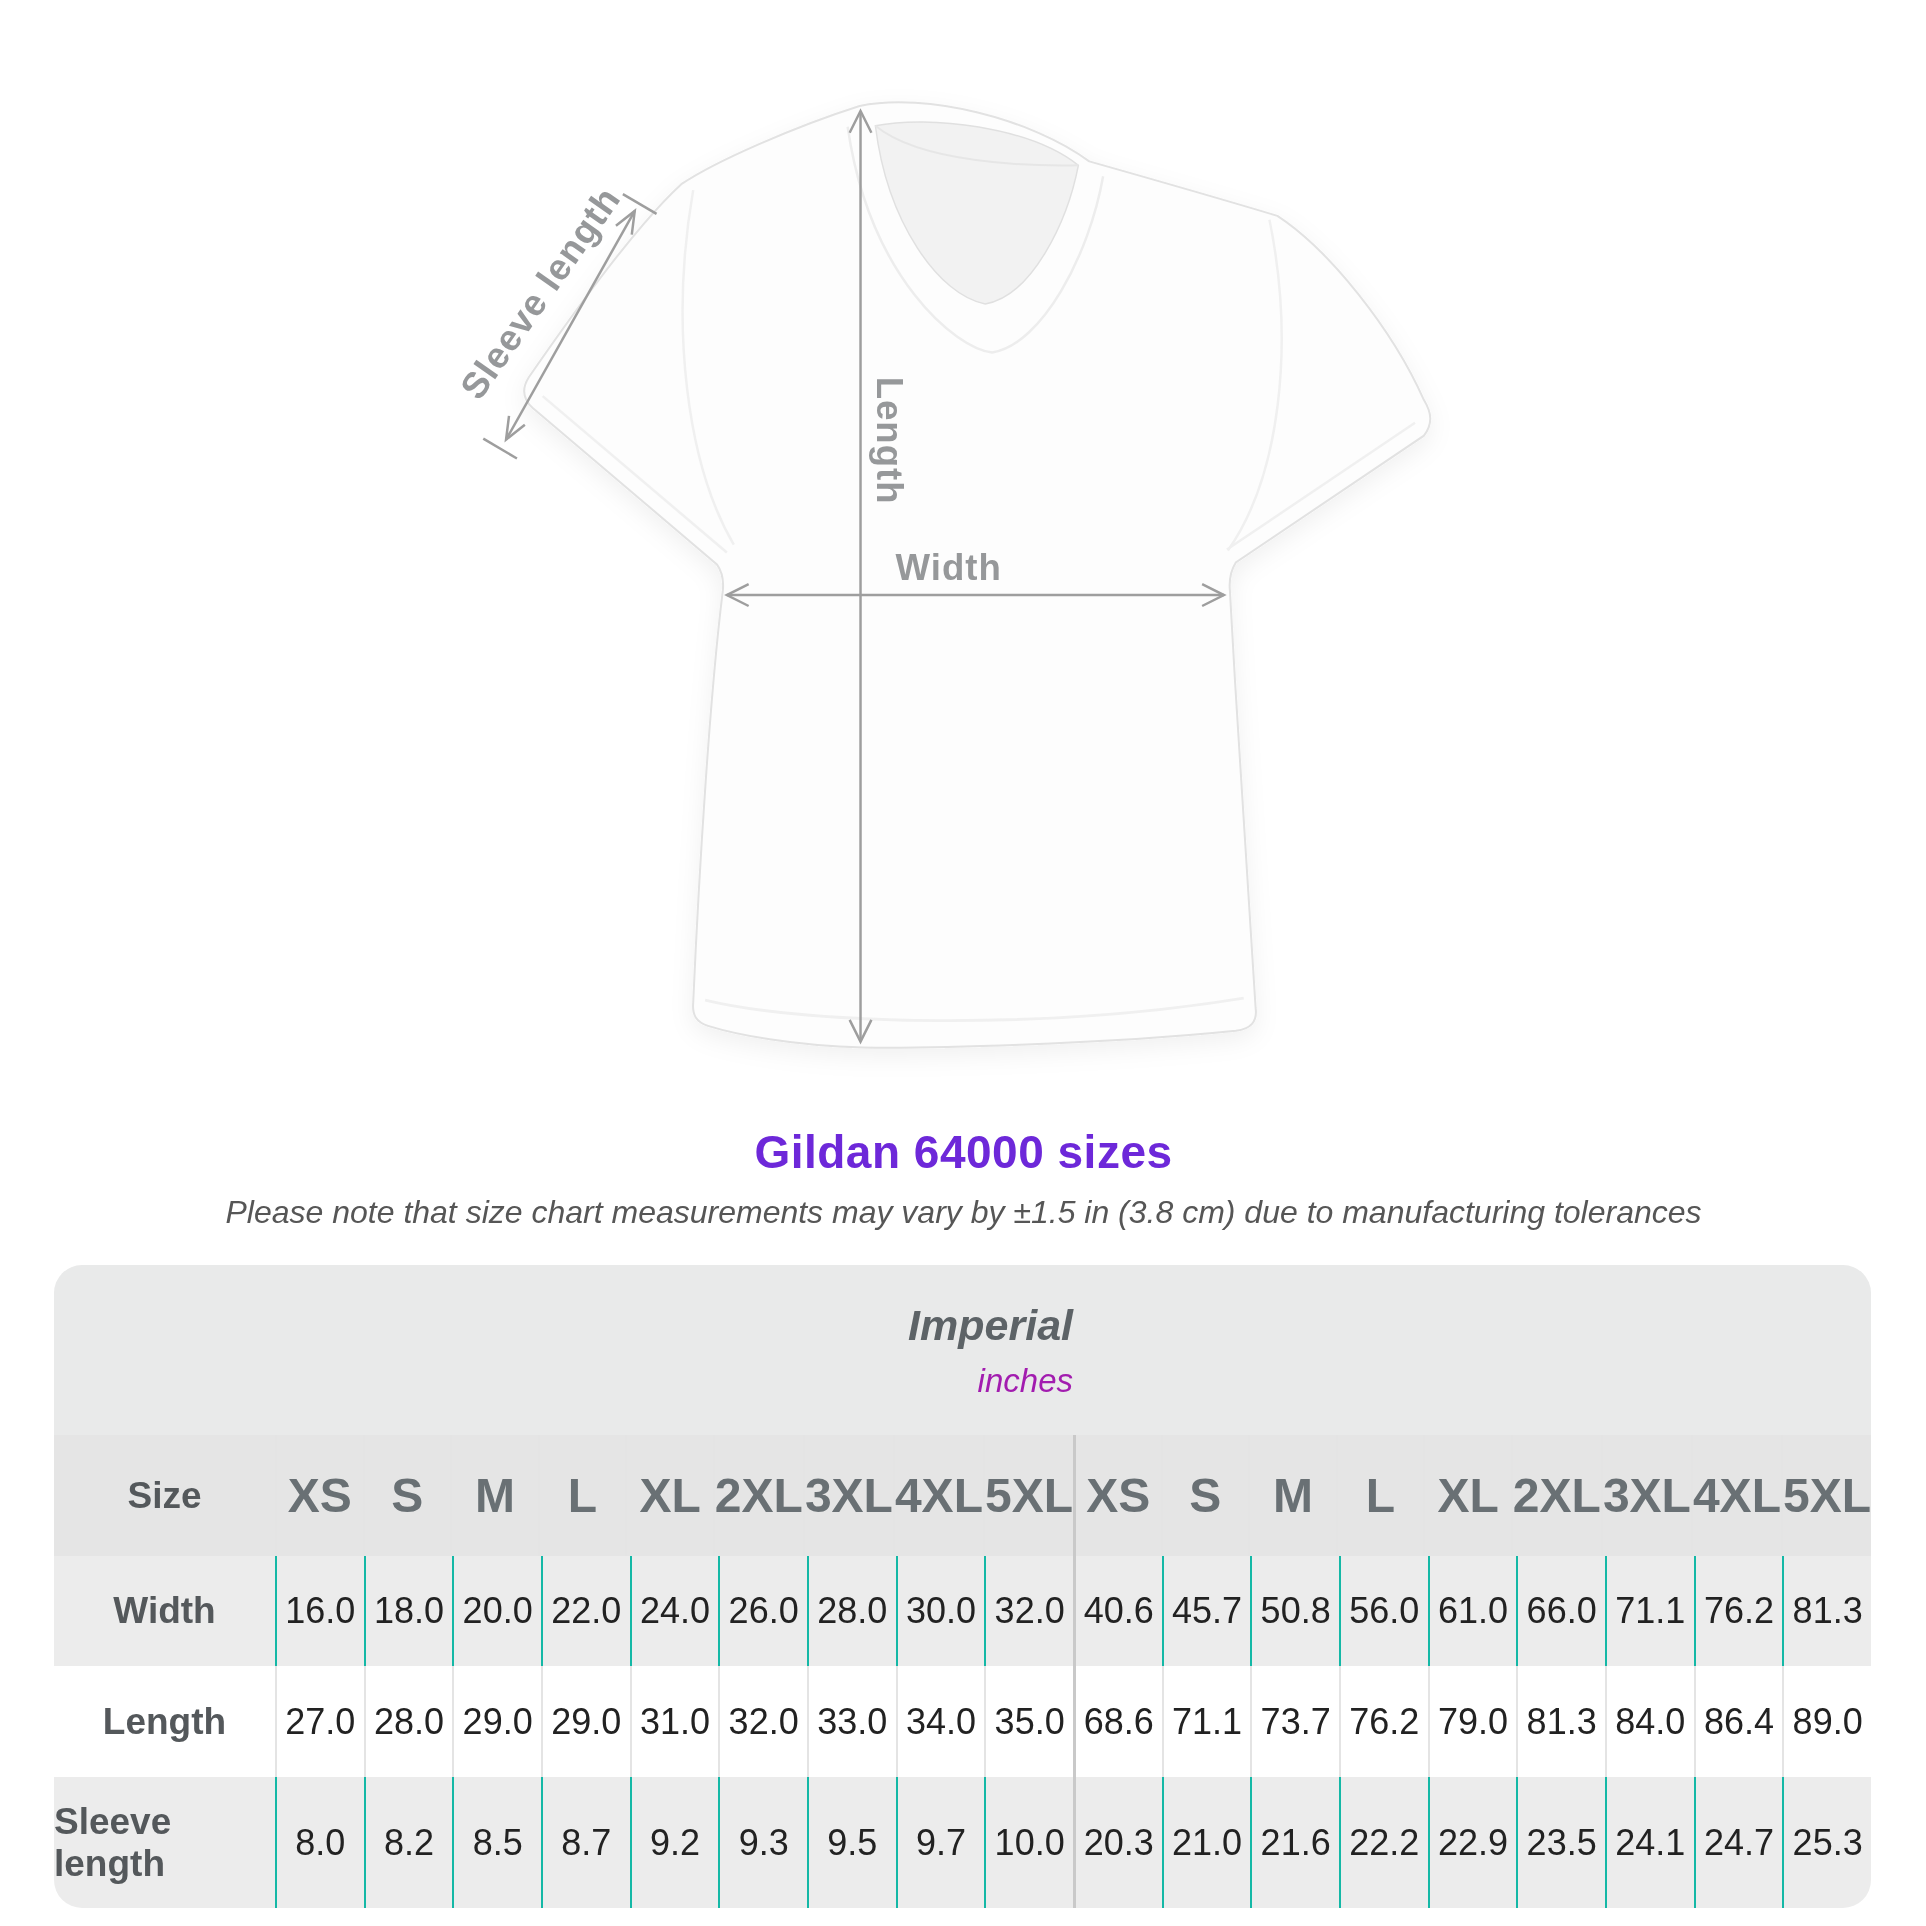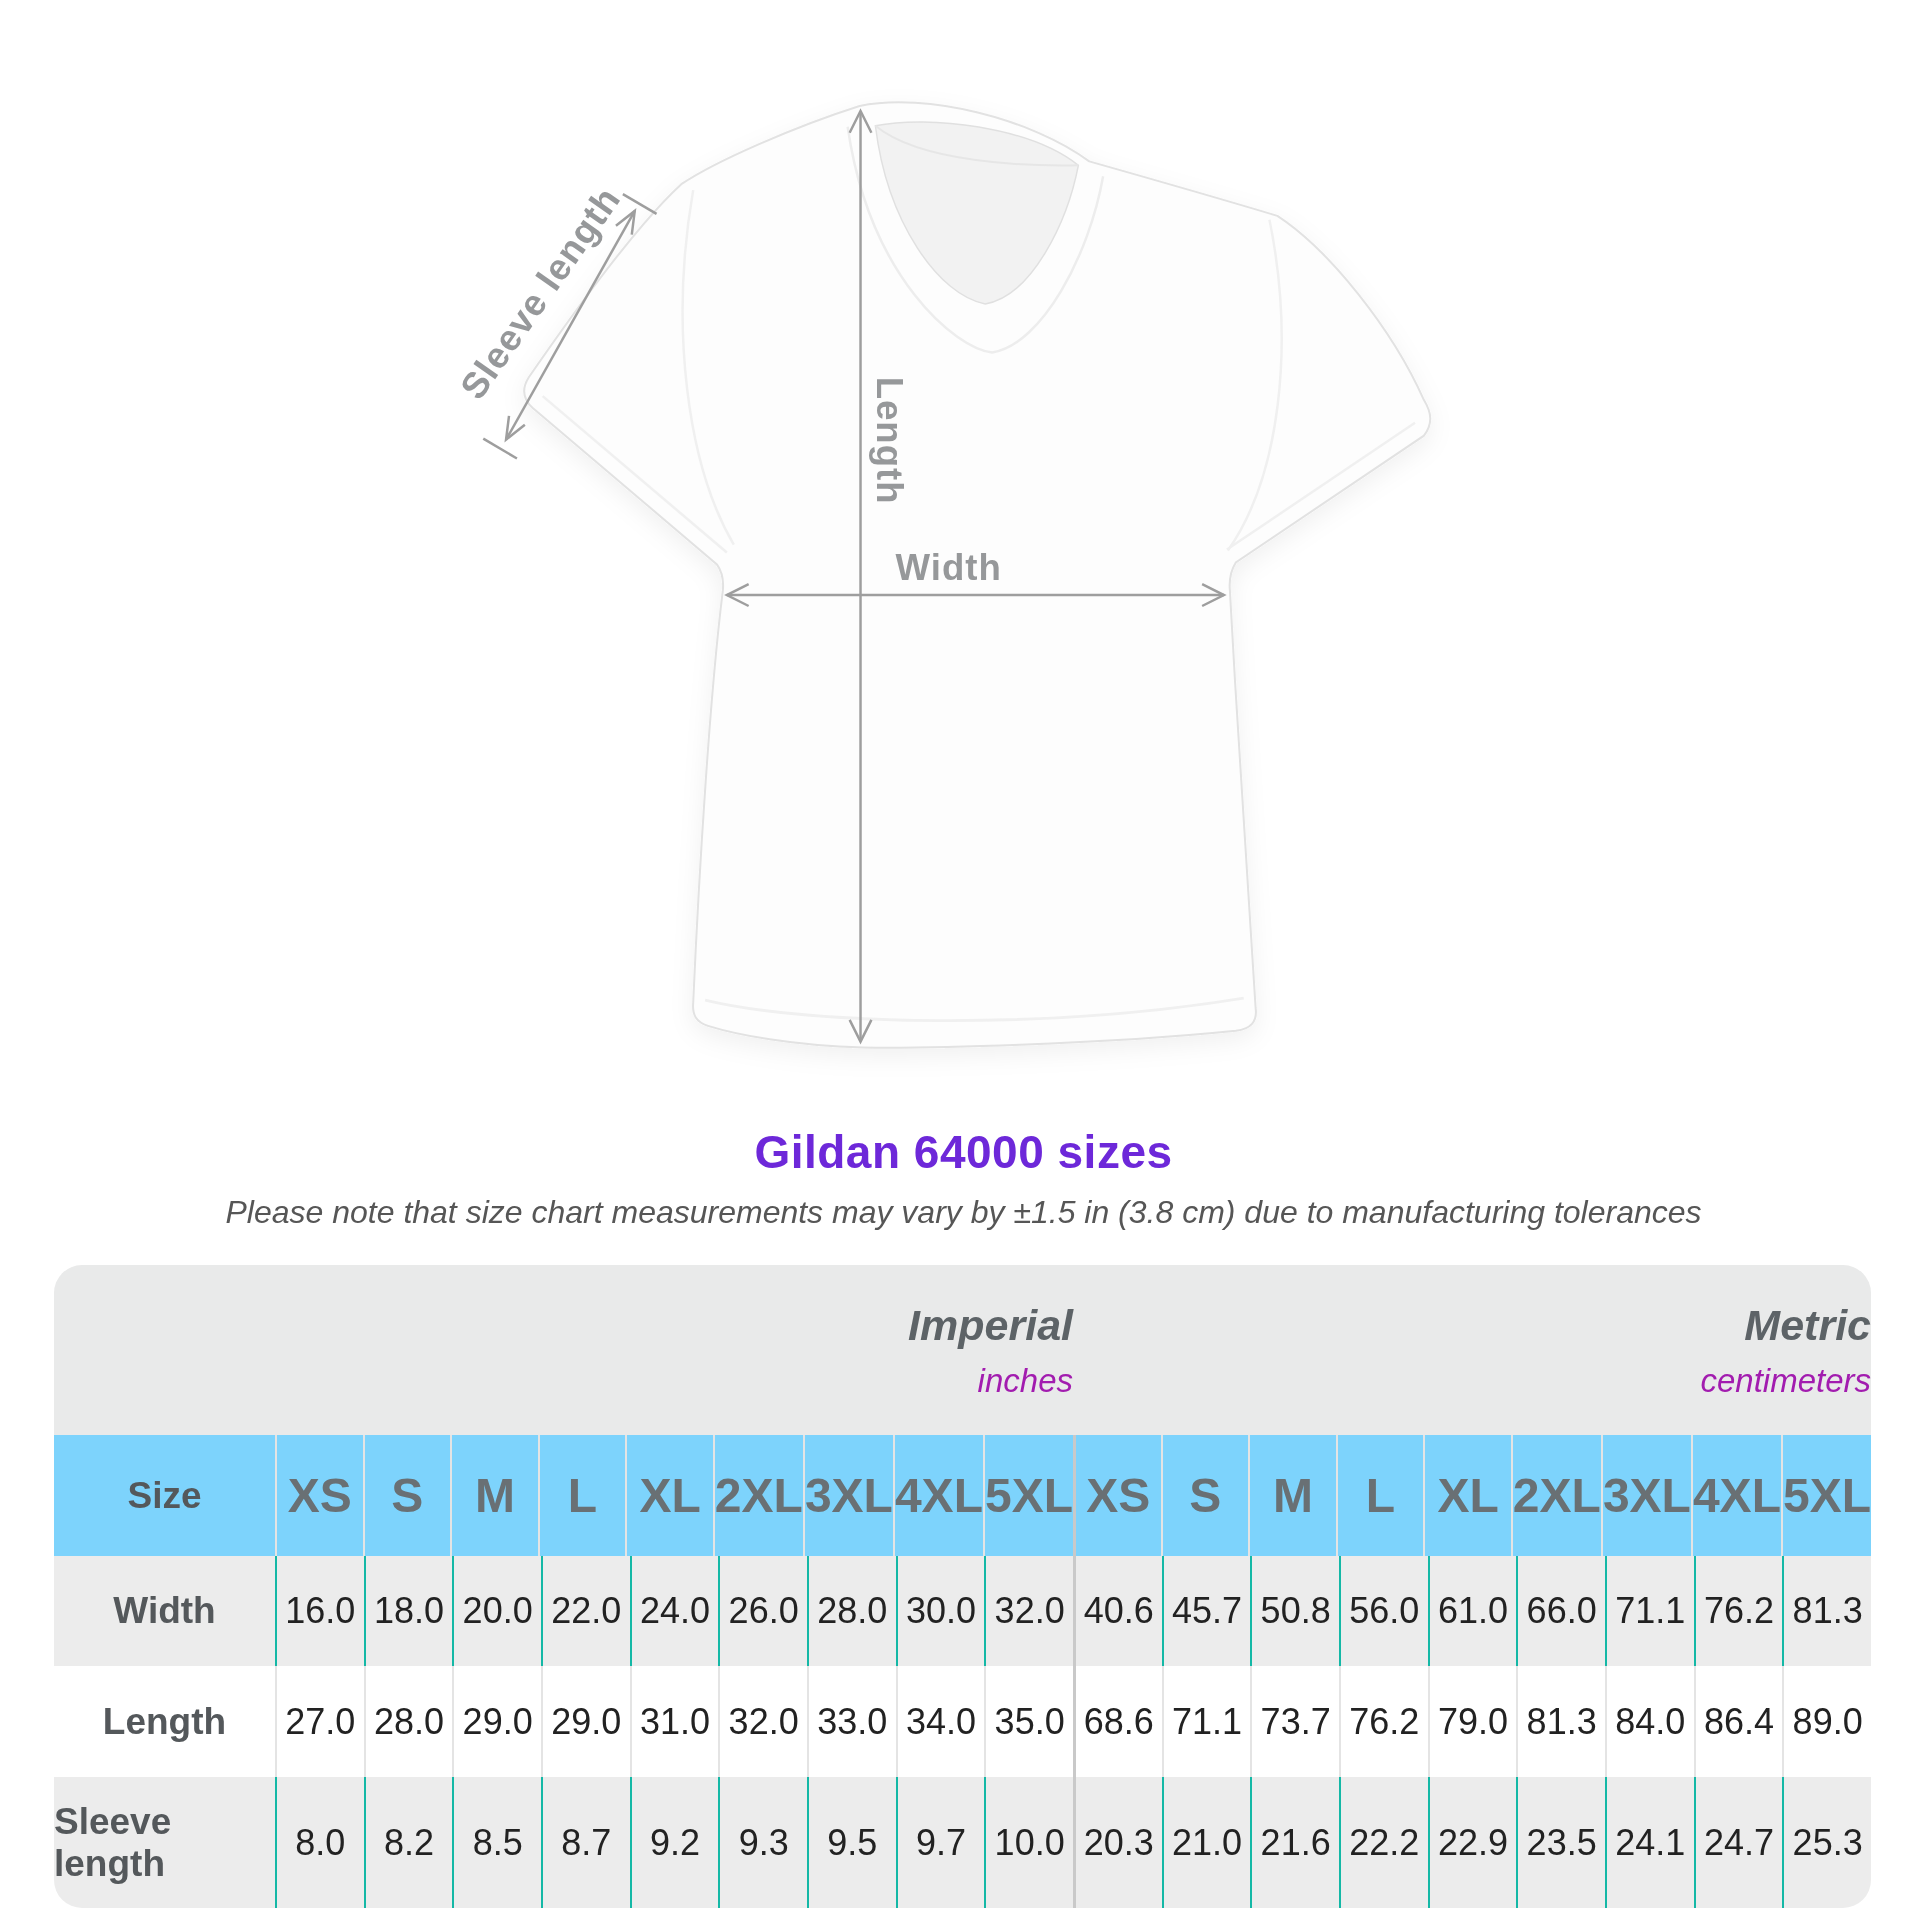--- a/index.html
+++ b/index.html
@@ -22,21 +22,21 @@
   
   .size-table{
     position:absolute;left:54px;top:1265px;width:1817px;
     border-radius:28px;overflow:hidden;background:#ffffff;
   }
   .thead{display:grid;grid-template-columns:1019px 798px;background:#e9eaea;height:170px;}
   .unit-group{display:flex;flex-direction:column;align-items:flex-end;justify-content:center;gap:12px;}
   .unit-name{font-size:43px;font-weight:bold;font-style:italic;color:#5d6367;}
   .unit-sub{font-size:33px;font-style:italic;color:#a21caf;}
   .trow{display:grid;grid-template-columns:221px repeat(18,1fr);}
-  .row-size{height:121px;background:#7dd3fc;}
+  .row-size{height:121px;background:#e5e5e5;}
   .row-w{height:110px;background:#ececec;}
   .row-l{height:111px;background:#ffffff;}
   .row-s{height:131px;background:#ececec;}
   .cell{display:flex;align-items:center;justify-content:center;font-size:36px;color:#222222;}
   .rlabel{font-weight:bold;color:#54585b;font-size:37px;}
   .shead{font-weight:bold;color:#697074;font-size:48px;}
   .row-size .cell + .cell, .row-l .cell + .cell{border-left:2px solid #e4e4e4;}
   .row-w .cell + .cell, .row-s .cell + .cell{border-left:2px solid #14b8a6;}
   .trow .cell.m0{border-left:3px solid #c9c9c9;}
 </style>
@@ -106,24 +106,20 @@
 
 <div class="page-title">Gildan 64000 sizes</div>
 <div class="page-subtitle">Please note that size chart measurements may vary by ±1.5 in (3.8 cm) due to manufacturing tolerances</div>
 
 <div class="size-table">
 
   <div class="thead">
     <div class="unit-group">
       <div class="unit-name">Imperial</div>
       <div class="unit-sub">inches</div>
-    </div>
-    <div class="unit-group">
-      <div class="unit-name">Metric</div>
-      <div class="unit-sub">centimeters</div>
     </div>
   </div>
 
   <div class="trow row-size">
     <div class="cell rlabel">Size</div>
     <div class="cell shead">XS</div>
     <div class="cell shead">S</div>
     <div class="cell shead">M</div>
     <div class="cell shead">L</div>
     <div class="cell shead">XL</div>

